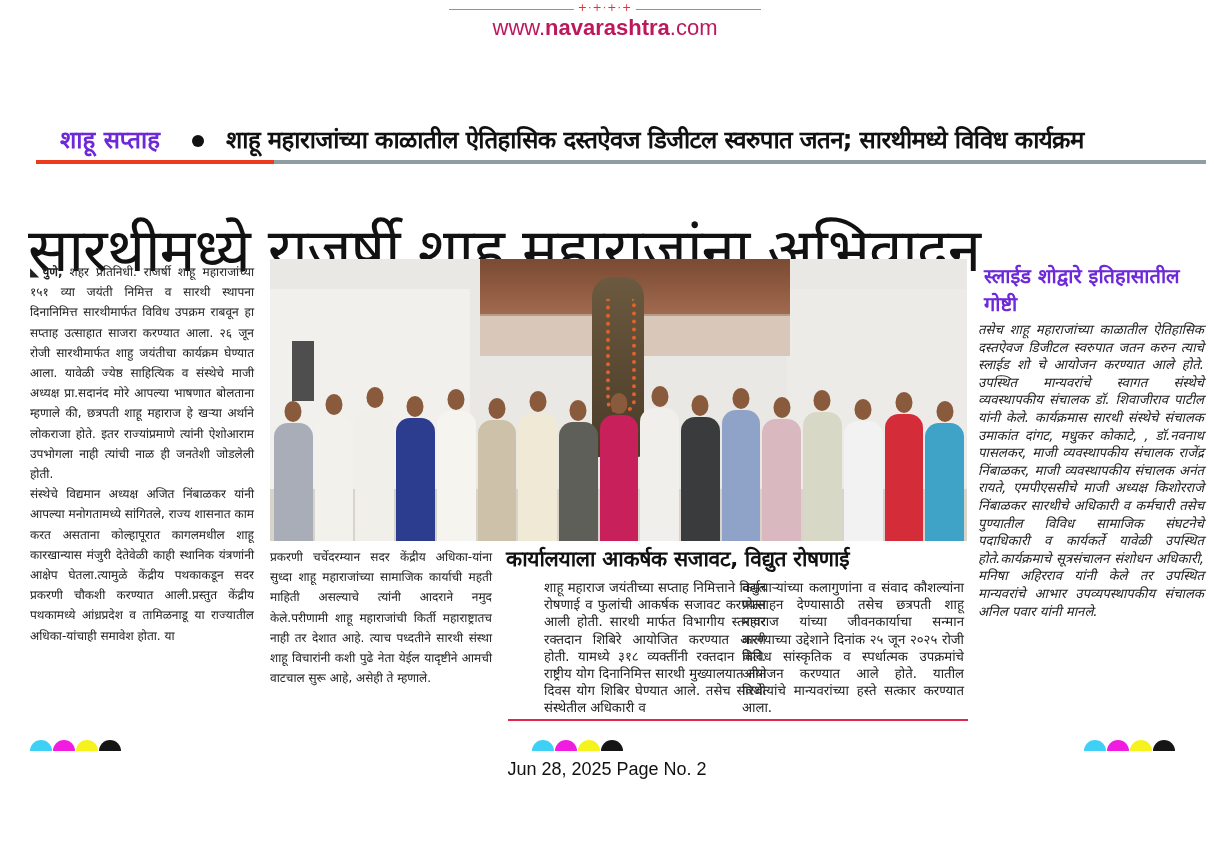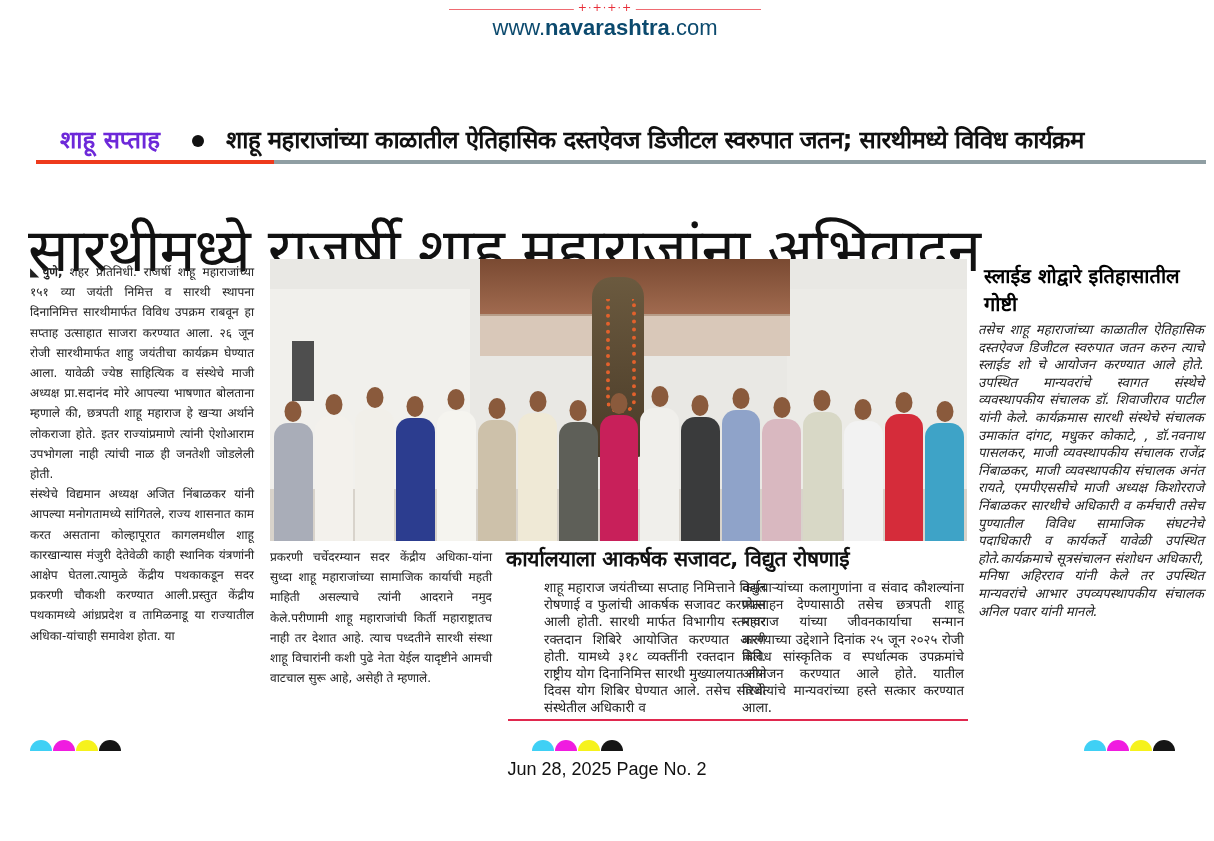--- a/index.html
+++ b/index.html
@@ -3,21 +3,21 @@
   <meta charset="utf-8">
   <style>
     html, body { margin: 0; padding: 0; background: #ffffff; }
     body { width: 1214px; height: 841px; position: relative; overflow: hidden; font-family: "DejaVu Sans", sans-serif; color: #1a1a1a; }
 
     .masthead { position: absolute; left: 445px; top: 4px; width: 320px; height: 105px; text-align: center; }
     .mast-logo { font-family: "DejaVu Sans", sans-serif; font-weight: bold; color: #e8303b; font-size: 62px; line-height: 70px; letter-spacing: 2px; }
     .mast-rule { position: relative; height: 10px; margin: 0 4px; }
     .mast-rule .line { position: absolute; left: 0; right: 0; top: 5px; height: 1px; background: #ef6b72; }
     .mast-rule .stars { position: absolute; left: 50%; transform: translateX(-50%); top: -3px; font-size: 11px; color: #e8303b; background: #fff; padding: 0 4px; letter-spacing: 1px; }
-    .mast-url { font-family: "Liberation Sans", sans-serif; color: #0c4a6e; font-size: 22px; line-height: 24px; margin-top: 2px; }
+    .mast-url { font-family: "Liberation Sans", sans-serif; color: #be185d; font-size: 22px; line-height: 24px; margin-top: 2px; }
     .mast-url b { font-weight: bold; }
 
     .kicker { position: absolute; left: 36px; top: 122px; width: 1170px; height: 40px; }
     .kicker-label { position: absolute; left: 24px; top: 2px; font-size: 24px; font-weight: bold; color: #6d28d9; line-height: 32px; }
     .kicker-dot { position: absolute; left: 156px; top: 13px; width: 12px; height: 12px; border-radius: 50%; background: #111; }
     .kicker-text { position: absolute; left: 190px; top: 2px; font-size: 24px; font-weight: bold; color: #111; line-height: 32px; white-space: nowrap; letter-spacing: -0.6px; }
     .kicker-rule-red { position: absolute; left: 0; top: 38px; width: 238px; height: 4px; background: #ee3a1c; }
     .kicker-rule-grey { position: absolute; left: 238px; top: 38px; width: 932px; height: 4px; background: #8f9ea3; }
 
     .headline { position: absolute; left: 28px; top: 172px; width: 1170px; height: 76px; font-size: 60px; font-weight: normal; line-height: 76px; color: #111; white-space: nowrap; letter-spacing: -1px; }
@@ -41,21 +41,21 @@
     .photo .person { flex: 1; position: relative; border-radius: 14px 14px 0 0; }
     .photo .person::before { content: ""; position: absolute; left: 50%; top: -22px; transform: translateX(-50%); width: 17px; height: 21px; border-radius: 50%; background: #8a5a3c; }
 
     .subhead { position: absolute; left: 506px; top: 544px; width: 460px; font-size: 21px; line-height: 30px; font-weight: bold; color: #111; white-space: nowrap; letter-spacing: -0.3px; }
 
     .col-2 { left: 270px; top: 547px; width: 222px; }
     .col-3 { left: 506px; top: 579px; width: 222px; font-size: 13.2px; line-height: 17.2px; margin-left: 38px; }
     .col-4 { left: 742px; top: 579px; width: 222px; font-size: 13.2px; line-height: 17.2px; }
     .pink-rule { position: absolute; left: 508px; top: 719px; width: 460px; height: 2px; background: #e0284e; }
 
-    .col-5-heading { position: absolute; left: 984px; top: 262px; width: 220px; font-size: 20px; line-height: 28px; font-weight: bold; color: #000000; }
+    .col-5-heading { position: absolute; left: 984px; top: 262px; width: 220px; font-size: 20px; line-height: 28px; font-weight: bold; color: #6d28d9; }
     .col-5 { left: 978px; top: 321px; width: 226px; font-size: 13.2px; line-height: 17.6px; font-style: italic; }
 
     .reg-marks { position: absolute; top: 740px; display: flex; gap: 1px; }
     .reg-mark { width: 22px; height: 11px; border-radius: 11px 11px 0 0; }
     .reg-left { left: 30px; }
     .reg-mid { left: 532px; }
     .reg-right { left: 1084px; }
 
     .footer { position: absolute; left: 0; top: 755px; width: 1214px; text-align: center; font-family: "Liberation Sans", sans-serif; font-size: 18px; line-height: 29px; color: #111; }
   </style>

